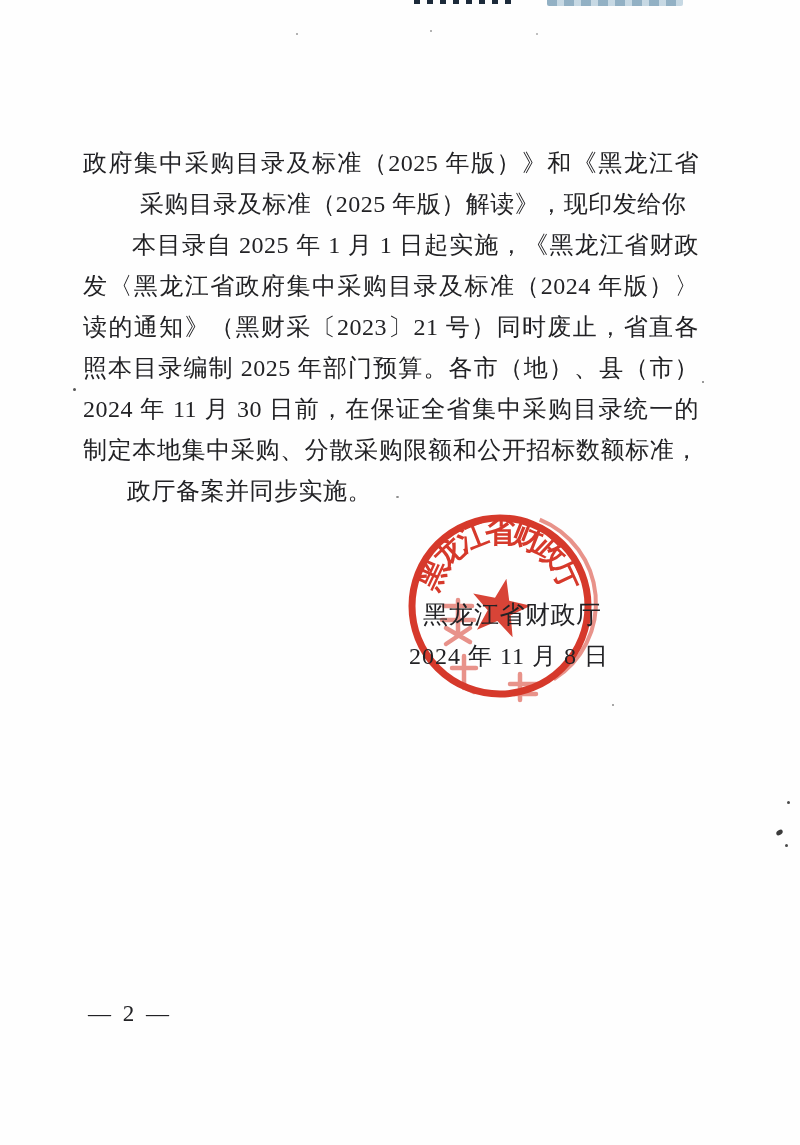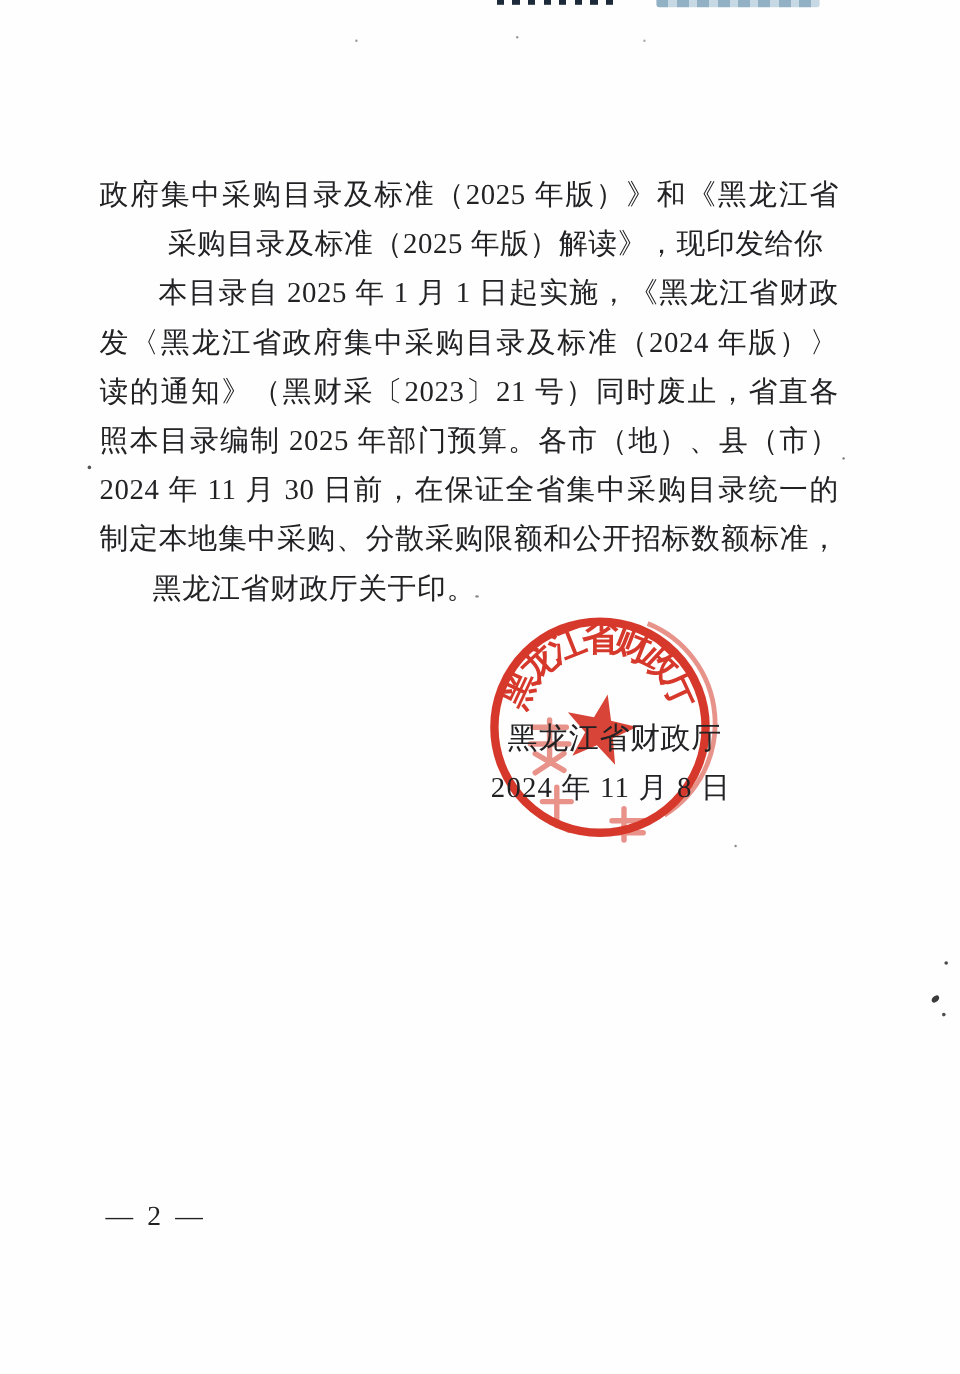--- a/index.html
+++ b/index.html
@@ -57,21 +57,21 @@
 
 <div class="body-text">
   <div class="line">政府集中采购目录及标准（2025 年版）》和《黑龙江省政府集中</div>
   <div class="line short">采购目录及标准（2025 年版）解读》，现印发给你们。</div>
   <div class="line indent">本目录自 2025 年 1 月 1 日起实施，《黑龙江省财政厅关于印</div>
   <div class="line">发〈黑龙江省政府集中采购目录及标准（2024 年版）〉及相关解</div>
   <div class="line">读的通知》（黑财采〔2023〕21 号）同时废止，省直各单位应按</div>
   <div class="line">照本目录编制 2025 年部门预算。各市（地）、县（市）应最迟于</div>
   <div class="line">2024 年 11 月 30 日前，在保证全省集中采购目录统一的前提下，</div>
   <div class="line">制定本地集中采购、分散采购限额和公开招标数额标准，报省财</div>
-  <div class="line short">黑龙江省财政厅关于印。</div>
+  <div class="line short">政厅备案并同步实施。</div>
 </div>
 
 <svg class="seal" viewBox="0 0 200 200" aria-hidden="true">
 
   <circle class="ring" cx="100" cy="100" r="88"></circle>
 
   <path class="ring2" d="M139.7 13.6 A90 90 0 0 1 153.7 173.3"></path>
 
   <path id="sealArc" d="M36.97 88.9 A64 64 0 0 1 163.03 88.9" fill="none"></path>
   <text class="arc-text">

